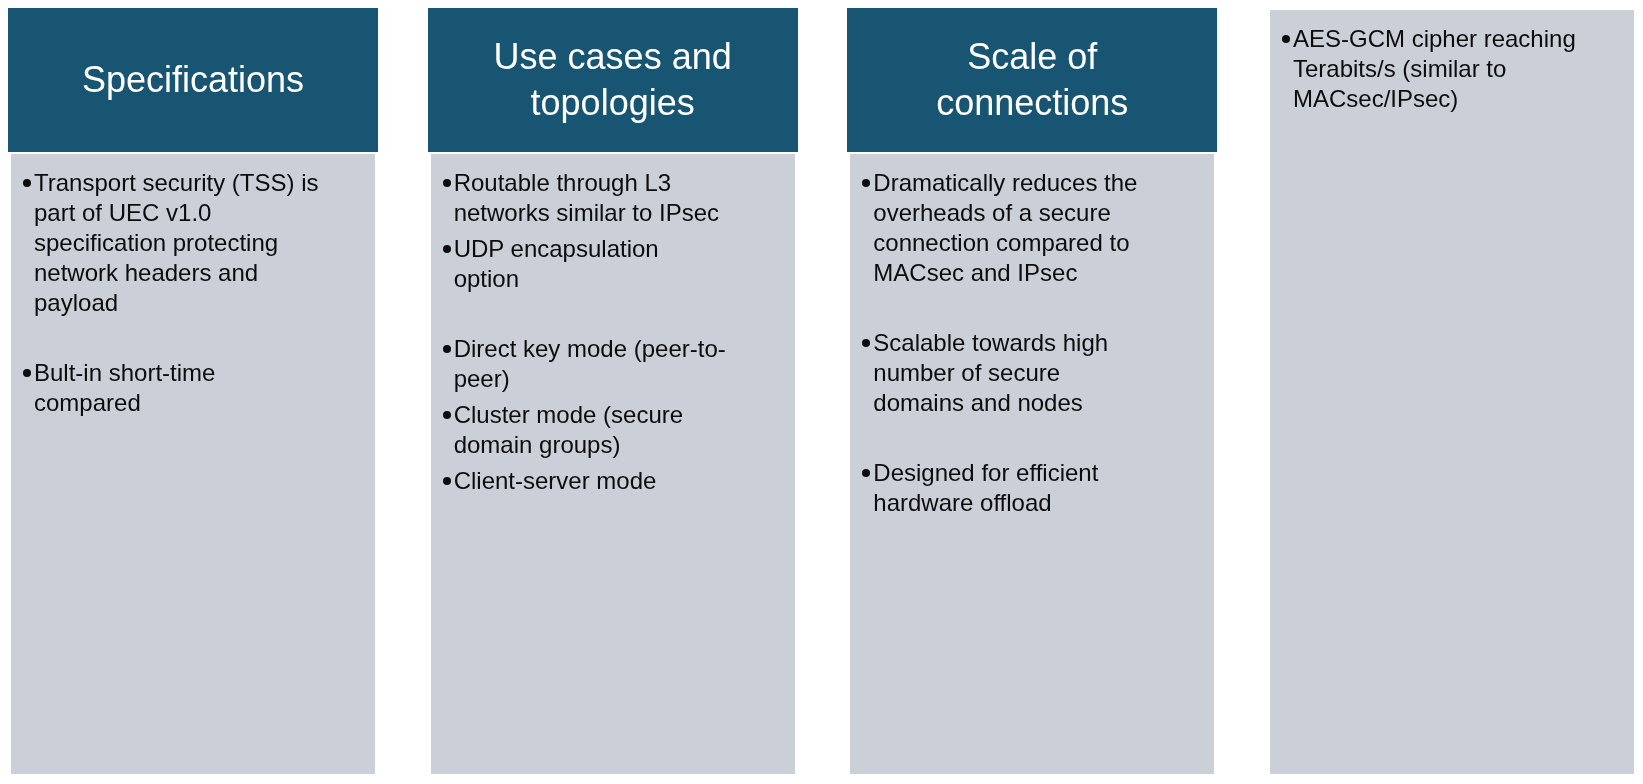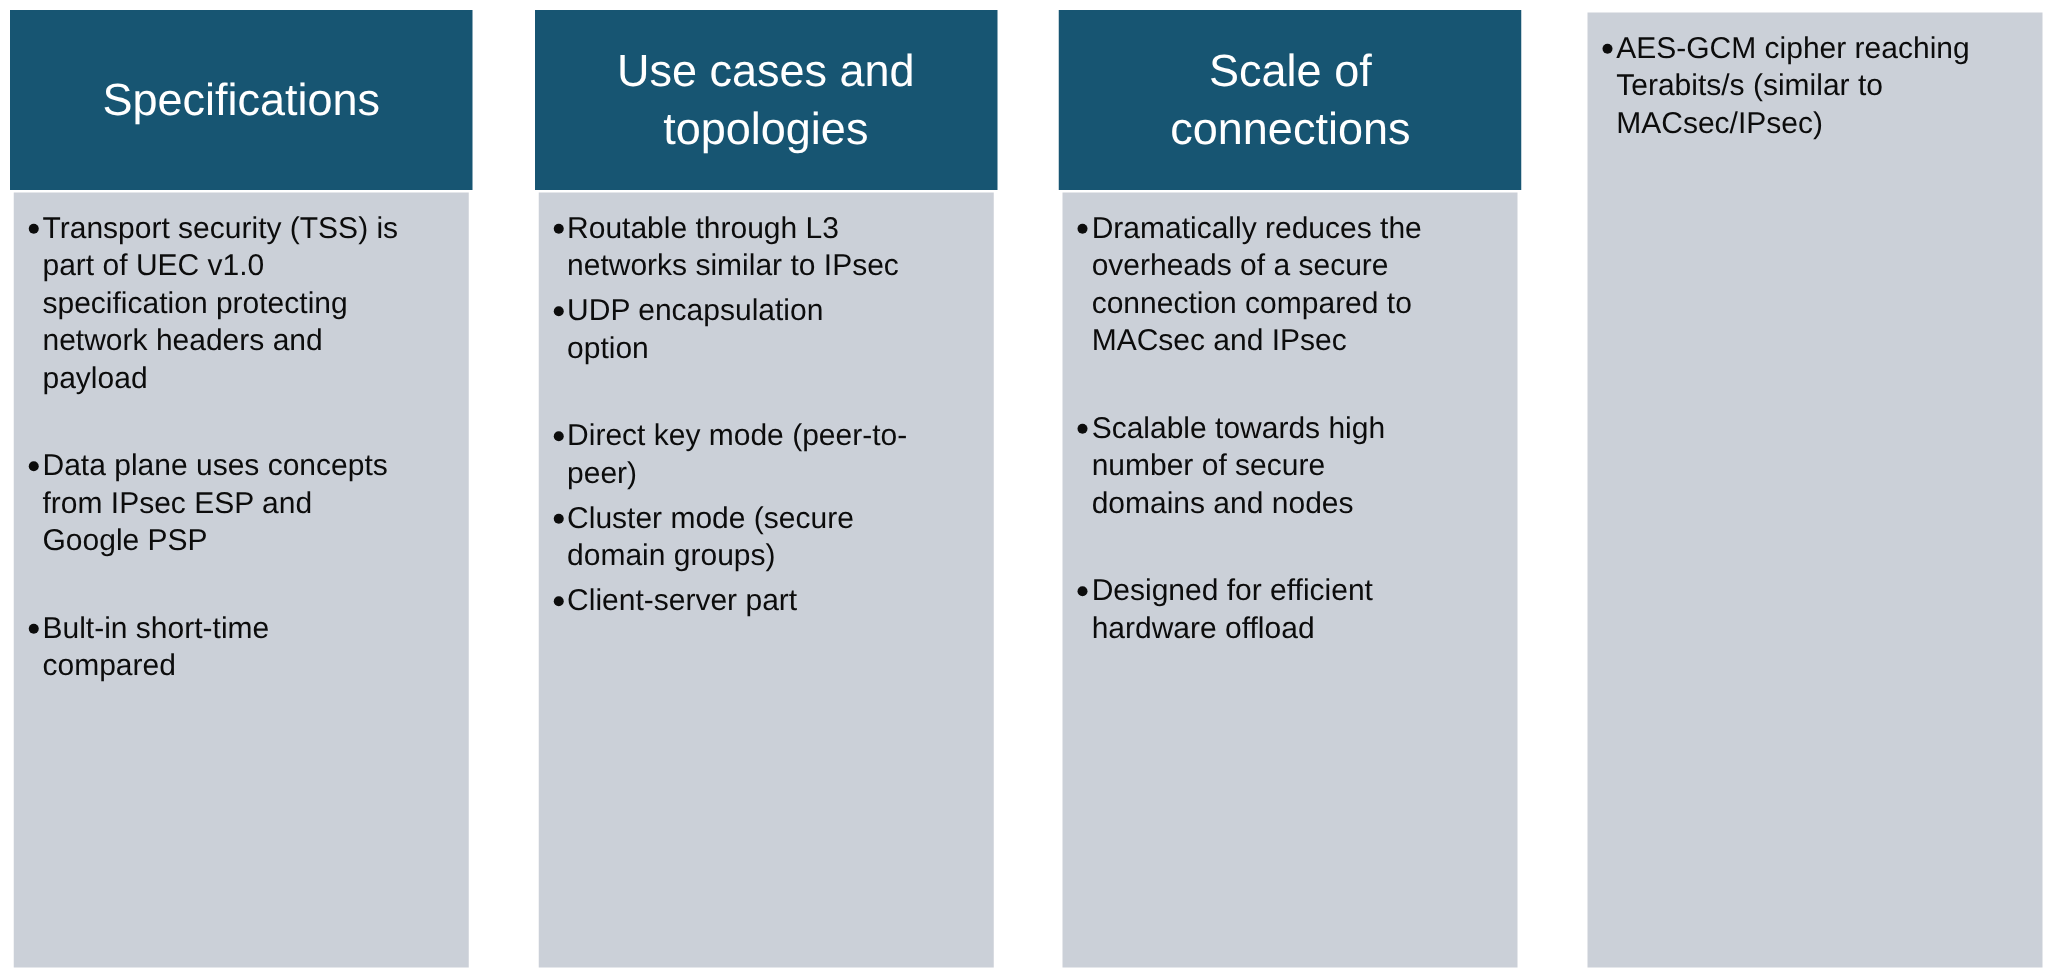--- a/index.html
+++ b/index.html
@@ -86,25 +86,20 @@
     </header>
     <div class="col-body">
         <ul class="group">
           <li class="bullet-item">Transport security (TSS) is
 part of UEC v1.0
 specification protecting
 network headers and
 payload</li>
         </ul>
         <ul class="group">
-          <li class="bullet-item">Data plane uses concepts
-from IPsec ESP and
-Google PSP</li>
-        </ul>
-        <ul class="group">
           <li class="bullet-item">Bult-in short-time
 compared</li>
         </ul>
       </div>
   </section>
 
   <section class="column">
     <header class="col-header">
       <h2 class="col-title">Use cases and
 topologies</h2>
@@ -114,21 +109,21 @@
           <li class="bullet-item">Routable through L3
 networks similar to IPsec</li>
           <li class="bullet-item">UDP encapsulation
 option</li>
         </ul>
         <ul class="group">
           <li class="bullet-item">Direct key mode (peer-to-
 peer)</li>
           <li class="bullet-item">Cluster mode (secure
 domain groups)</li>
-          <li class="bullet-item">Client-server part</li>
+          <li class="bullet-item">Client-server mode</li>
         </ul>
       </div>
   </section>
 
   <section class="column">
     <header class="col-header">
       <h2 class="col-title">Scale of
 connections</h2>
     </header>
     <div class="col-body">

